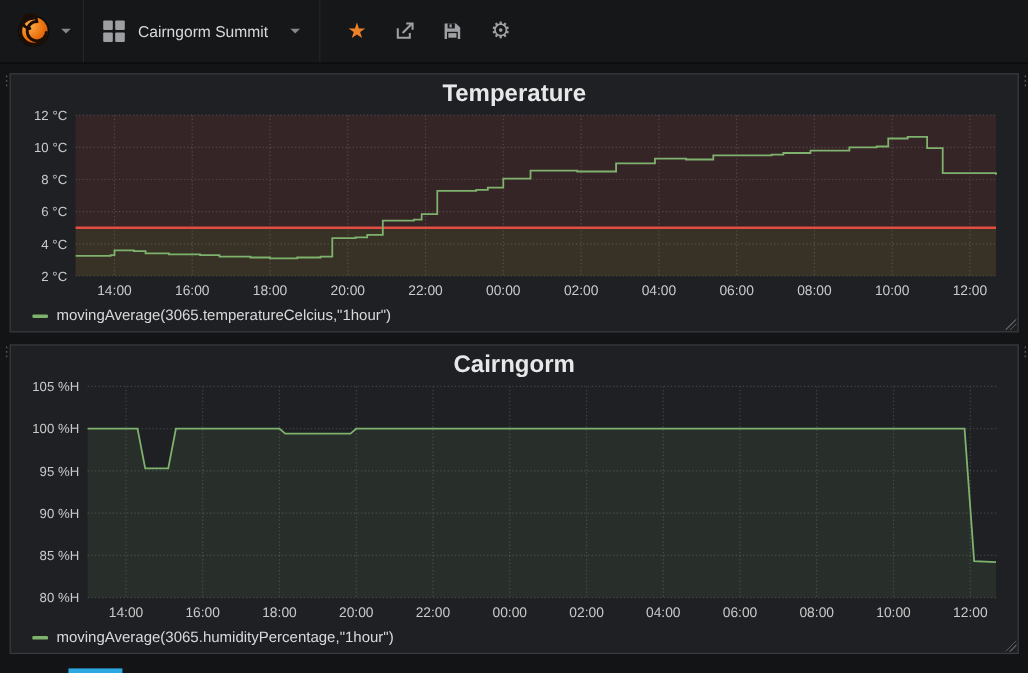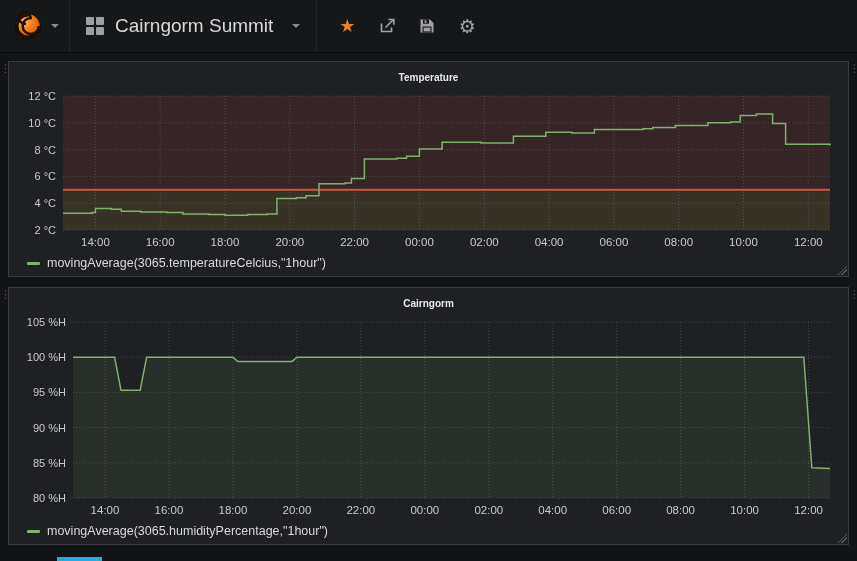--- a/index.html
+++ b/index.html
@@ -16,21 +16,21 @@
     border-bottom:1px solid #0a0b0c;
   }
   .logo-btn {
     display:flex; align-items:center; padding:0 10px 0 13px;
     border-right:1px solid #242528; cursor:pointer;
   }
   .dash-nav {
     display:flex; align-items:center; gap:11px; padding:0 16px;
     border-right:1px solid #242528; cursor:pointer;
   }
-  .dash-title { font-size:19px; color:#d8d9da; }
+  .dash-title { font-size:13px; color:#d8d9da; }
   .grid-icon { display:grid; grid-template-columns:8px 8px; grid-auto-rows:8px; gap:2px; }
   .grid-icon span { background:#9da0a3; border-radius:1px; }
   .caret {
     width:0; height:0; border-left:4px solid transparent; border-right:4px solid transparent;
     border-top:4px solid #85878a; margin-left:8px;
   }
   .nav-actions { display:flex; align-items:center; gap:20px; padding:0 20px; }
   .nav-icon { cursor:pointer; display:flex; align-items:center; justify-content:center; width:20px; height:22px; }
   .star { font-size:18px; line-height:1; }
   .gear { font-size:19px; color:#9fa1a4; line-height:1; }
@@ -44,21 +44,21 @@
   }
   .row-handle::before { content:"⋮"; }
   .row-handle.left  { left:-8px; }
   .row-handle.right { right:-8px; }
   .panel {
     background:#1f2023; border:1px solid #3a3b3f; position:relative;
     padding:4px 8px 2px 8px;
   }
   .panel-title {
     height:24px; line-height:24px; text-align:center;
-    font-size:10px; font-weight:bold; color:#e7e8e9; cursor:pointer;
+    font-size:20px; font-weight:bold; color:#e7e8e9; cursor:pointer;
   }
   .chart-host { position:relative; width:100%; }
   .chart-host.temp { height:162px; }
   .chart-host.hum  { height:204px; }
   .legend { display:flex; align-items:center; height:22px; padding-left:10px; }
   .legend-icon { display:inline-block; width:13px; height:3px; margin-right:7px; border-radius:1px; }
   .legend-label { font-size:12.5px; color:#d8d9da; }
   .resize-handle {
     position:absolute; right:1px; bottom:1px; width:9px; height:9px; cursor:nwse-resize;
     background:

